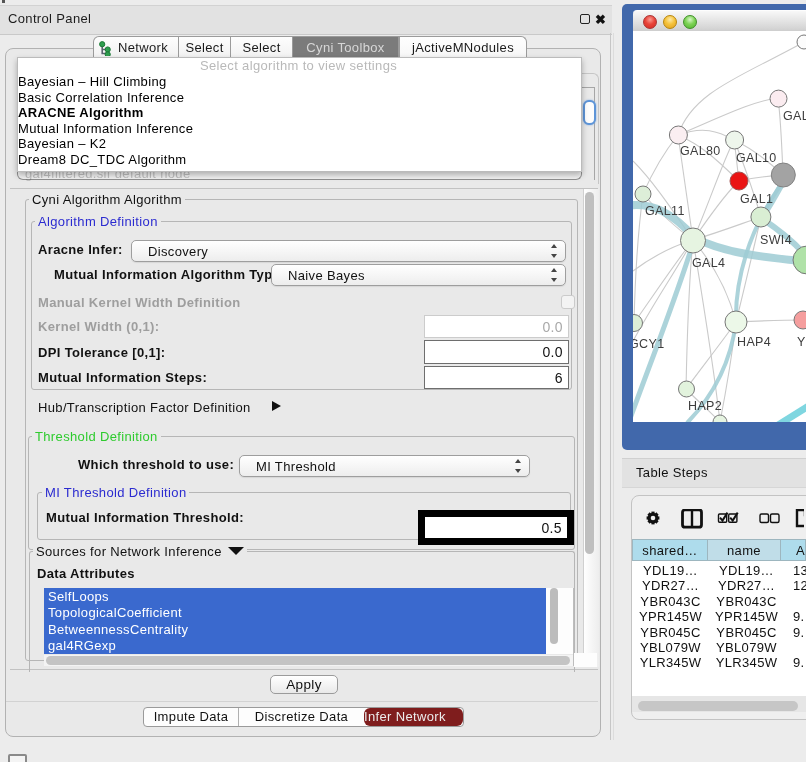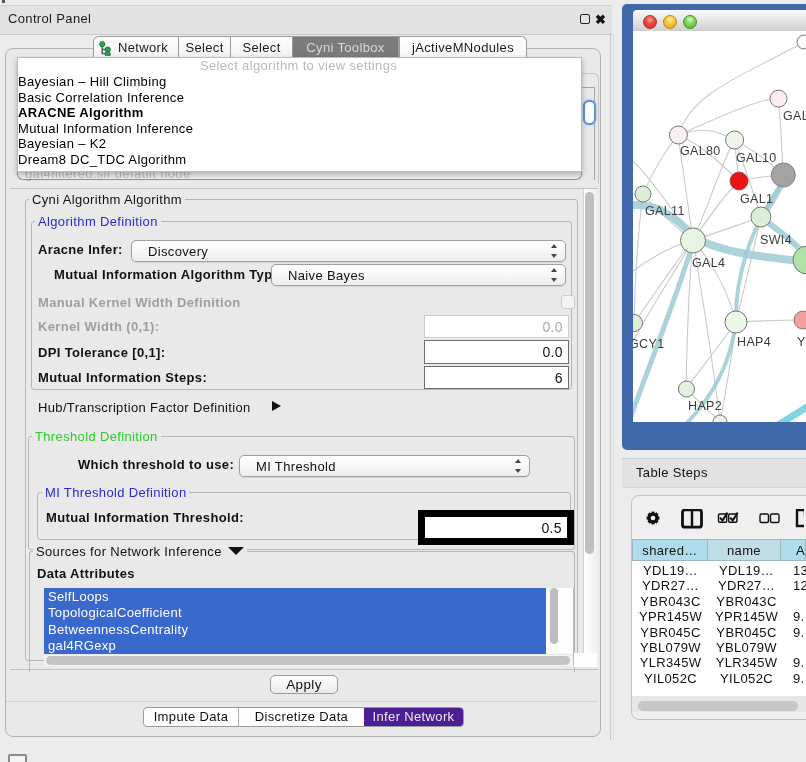--- a/index.html
+++ b/index.html
@@ -130,21 +130,21 @@
 <div class="a" style="left:46px;top:656px;width:524px;height:9px;background:#c4c4c4;border-radius:5px;"></div>
 <div class="a" style="left:574px;top:653px;width:23px;height:14px;background:#fdfdfd;"></div>
 
 <div class="a" style="left:270px;top:675px;width:68px;height:19px;border:1px solid #9b9b9b;border-radius:5px;background:linear-gradient(#ffffff,#f2f2f2 60%,#e9e9e9);box-sizing:border-box;text-align:center;line-height:18px;font-size:13.5px;">Apply</div>
 
 <div class="a" style="left:6px;top:701px;width:592px;height:1px;background:#d2d2d2;"></div>
 
 <div class="a" style="left:143px;top:707px;width:321px;height:20px;border:1px solid #9a9a9a;border-radius:4px;background:#fdfdfd;box-sizing:border-box;overflow:hidden;display:flex;">
  <div style="width:94px;text-align:center;line-height:18px;border-right:1px solid #b0b0b0;">Impute Data</div>
  <div style="width:125px;text-align:center;line-height:18px;">Discretize Data</div>
- <div style="width:100px;flex:1;text-align:center;line-height:18px;background:#4c1d95;color:#ececec;">Infer Network</div>
+ <div style="width:100px;flex:1;text-align:left;line-height:18px;background:#7f1d1d;color:#ececec;border-radius:6px;">Infer Network</div>
 </div>
 
 <div class="a" style="left:8px;top:754px;width:15px;height:8px;border:2px solid #8a8a8a;border-radius:2px;background:#f4f4f4;"></div>
 
 <div class="a" style="left:17px;top:57px;width:563px;height:113px;background:#fff;border:1px solid #bbbbbb;box-shadow:0 3px 6px rgba(0,0,0,0.28);z-index:50;"></div>
 <div class="a" style="left:17px;top:58px;width:563px;text-align:center;color:#b9b9b9;z-index:51;">Select algorithm to view settings</div>
 <div class="a" style="left:18px;top:74px;width:560px;line-height:15.6px;z-index:51;color:#000;">
 Bayesian – Hill Climbing<br>
 Basic Correlation Inference<br>
 <span class="b">ARACNE Algorithm</span><br>
@@ -302,25 +302,20 @@
  <tr>
             <td style="text-align:center;padding:0;">YBL079W</td>
             <td style="text-align:center;padding:0;">YBL079W</td>
             <td style="padding:0 0 0 9px;"></td>
           </tr>
  <tr>
             <td style="text-align:center;padding:0;">YLR345W</td>
             <td style="text-align:center;padding:0;">YLR345W</td>
             <td style="padding:0 0 0 9px;">9.</td>
           </tr>
- <tr>
-            <td style="text-align:center;padding:0;">YIL052C</td>
-            <td style="text-align:center;padding:0;">YIL052C</td>
-            <td style="padding:0 0 0 9px;">9.</td>
-          </tr>
  </tbody>
       </table>
 </div>
 
 <div class="a" style="left:632px;top:696px;width:174px;height:16px;background:#e6e6e6;"></div>
 <div class="a" style="left:638px;top:701px;width:160px;height:10px;background:#c6c6c6;border-radius:5px;"></div>
 
 </div>
 
 </body></html>

